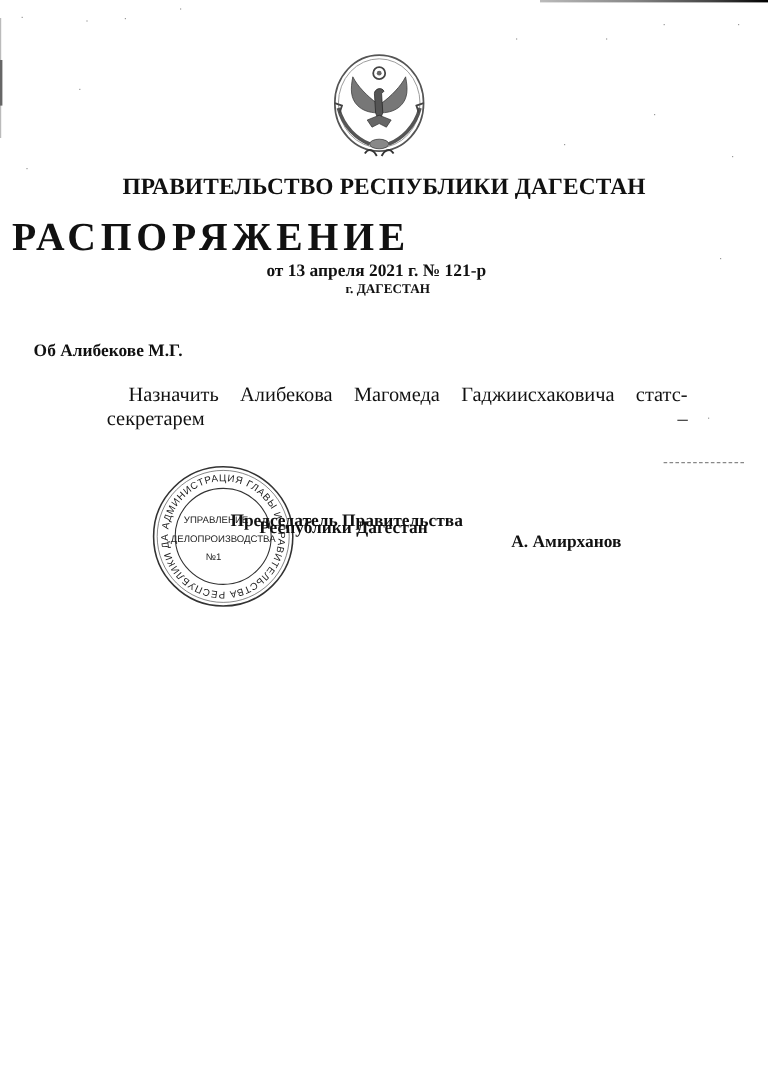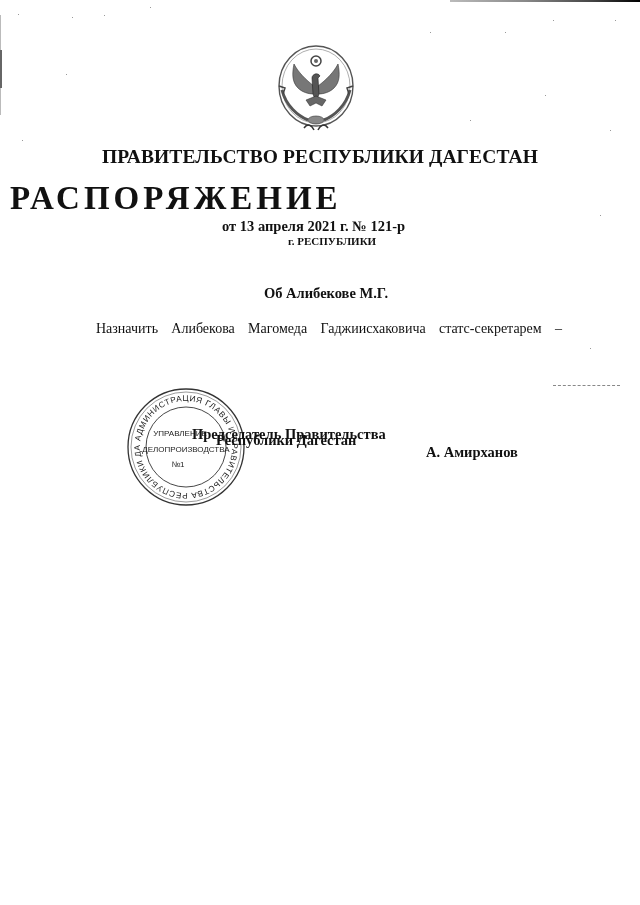--- a/index.html
+++ b/index.html
@@ -10,23 +10,23 @@
                background: linear-gradient(to right, #bbb 0%, #888 40%, #444 75%, #000 100%); }
     .leftline { left: 0; top: 15px; width: 1px; height: 100px; background: #bbb; }
     .leftline2 { left: 0; top: 50px; width: 2px; height: 38px; background: #666; }
     .emblem { left: 268px; top: 40px; width: 96px; height: 96px; }
     .gov { left: 0; width: 640px; top: 146px; text-align: center; font-weight: bold;
            font-size: 19.5px; letter-spacing: 0.1px; }
     .title { left: 0; width: 640px; top: 180px; font-weight: bold;
              font-size: 33px; letter-spacing: 4px; padding-left: 10px; box-sizing: border-box; }
     .date { left: 222px; top: 218px; font-weight: bold; font-size: 14.5px; }
     .city { left: 288px; top: 235px; font-weight: bold; font-size: 11px; }
-    .subject { left: 0; width: 640px; top: 285px; text-align: center; font-weight: bold;
-               font-size: 14.5px; padding-left: 12px; box-sizing: border-box; }
-    .body { left: 78px; top: 319px; width: 484px; font-size: 14px; line-height: 20px;
+    .subject { left: 0; width: 640px; top: 285px; text-align: left; font-weight: bold;
+               font-size: 14.5px; padding-left: 28px; box-sizing: border-box; }
+    .body { left: 89px; top: 319px; width: 484px; font-size: 17px; line-height: 20px;
             text-align: justify; }
     .dashline { left: 553px; top: 385px; width: 67px; height: 0; border-top: 1px dashed #888; }
     .stamp { left: 124px; top: 385px; width: 124px; height: 124px; }
     .signer1 { left: 192px; top: 426px; font-weight: bold; font-size: 14.5px; }
     .signer2 { left: 216px; top: 432px; font-weight: bold; font-size: 14.5px; }
     .signame { left: 426px; top: 444px; font-weight: bold; font-size: 14.5px; }
     .stamp-inner { font-family: "Liberation Sans", "DejaVu Sans", sans-serif; font-size: 8px; fill: #222; }
     .speck { position: absolute; width: 1px; height: 1px; background: #999; }
   </style>
 </head>
@@ -57,21 +57,21 @@
     <path d="M11 46 l6 2 l-2 6 M85 46 l-6 2 l2 6" stroke="#444" stroke-width="1.5" fill="none"></path>
 
     <ellipse cx="48" cy="80" rx="8" ry="4" fill="#888" stroke="#333" stroke-width="0.6"></ellipse>
     <path d="M36 88 C40 82, 44 86, 46 90 M60 88 C56 82, 52 86, 50 90" stroke="#333" stroke-width="1.5" fill="none"></path>
   </svg>
 </div>
 
 <div class="abs gov">ПРАВИТЕЛЬСТВО РЕСПУБЛИКИ ДАГЕСТАН</div>
 <div class="abs title">РАСПОРЯЖЕНИЕ</div>
 <div class="abs date">от 13 апреля 2021 г. № 121-р</div>
-<div class="abs city">г. РЕСПУБЛИКИ</div>
+<div class="abs city">г. ДАГЕСТАН</div>
 
 <div class="abs subject">Об Алибекове М.Г.</div>
 
 <div class="abs body">
   <div style="text-indent:18px; text-align-last: justify;">Назначить Алибекова Магомеда Гаджиисхаковича статс-секретарем –</div>
 </div>
 
 <div class="abs dashline"></div>
 
 <div class="abs stamp">

